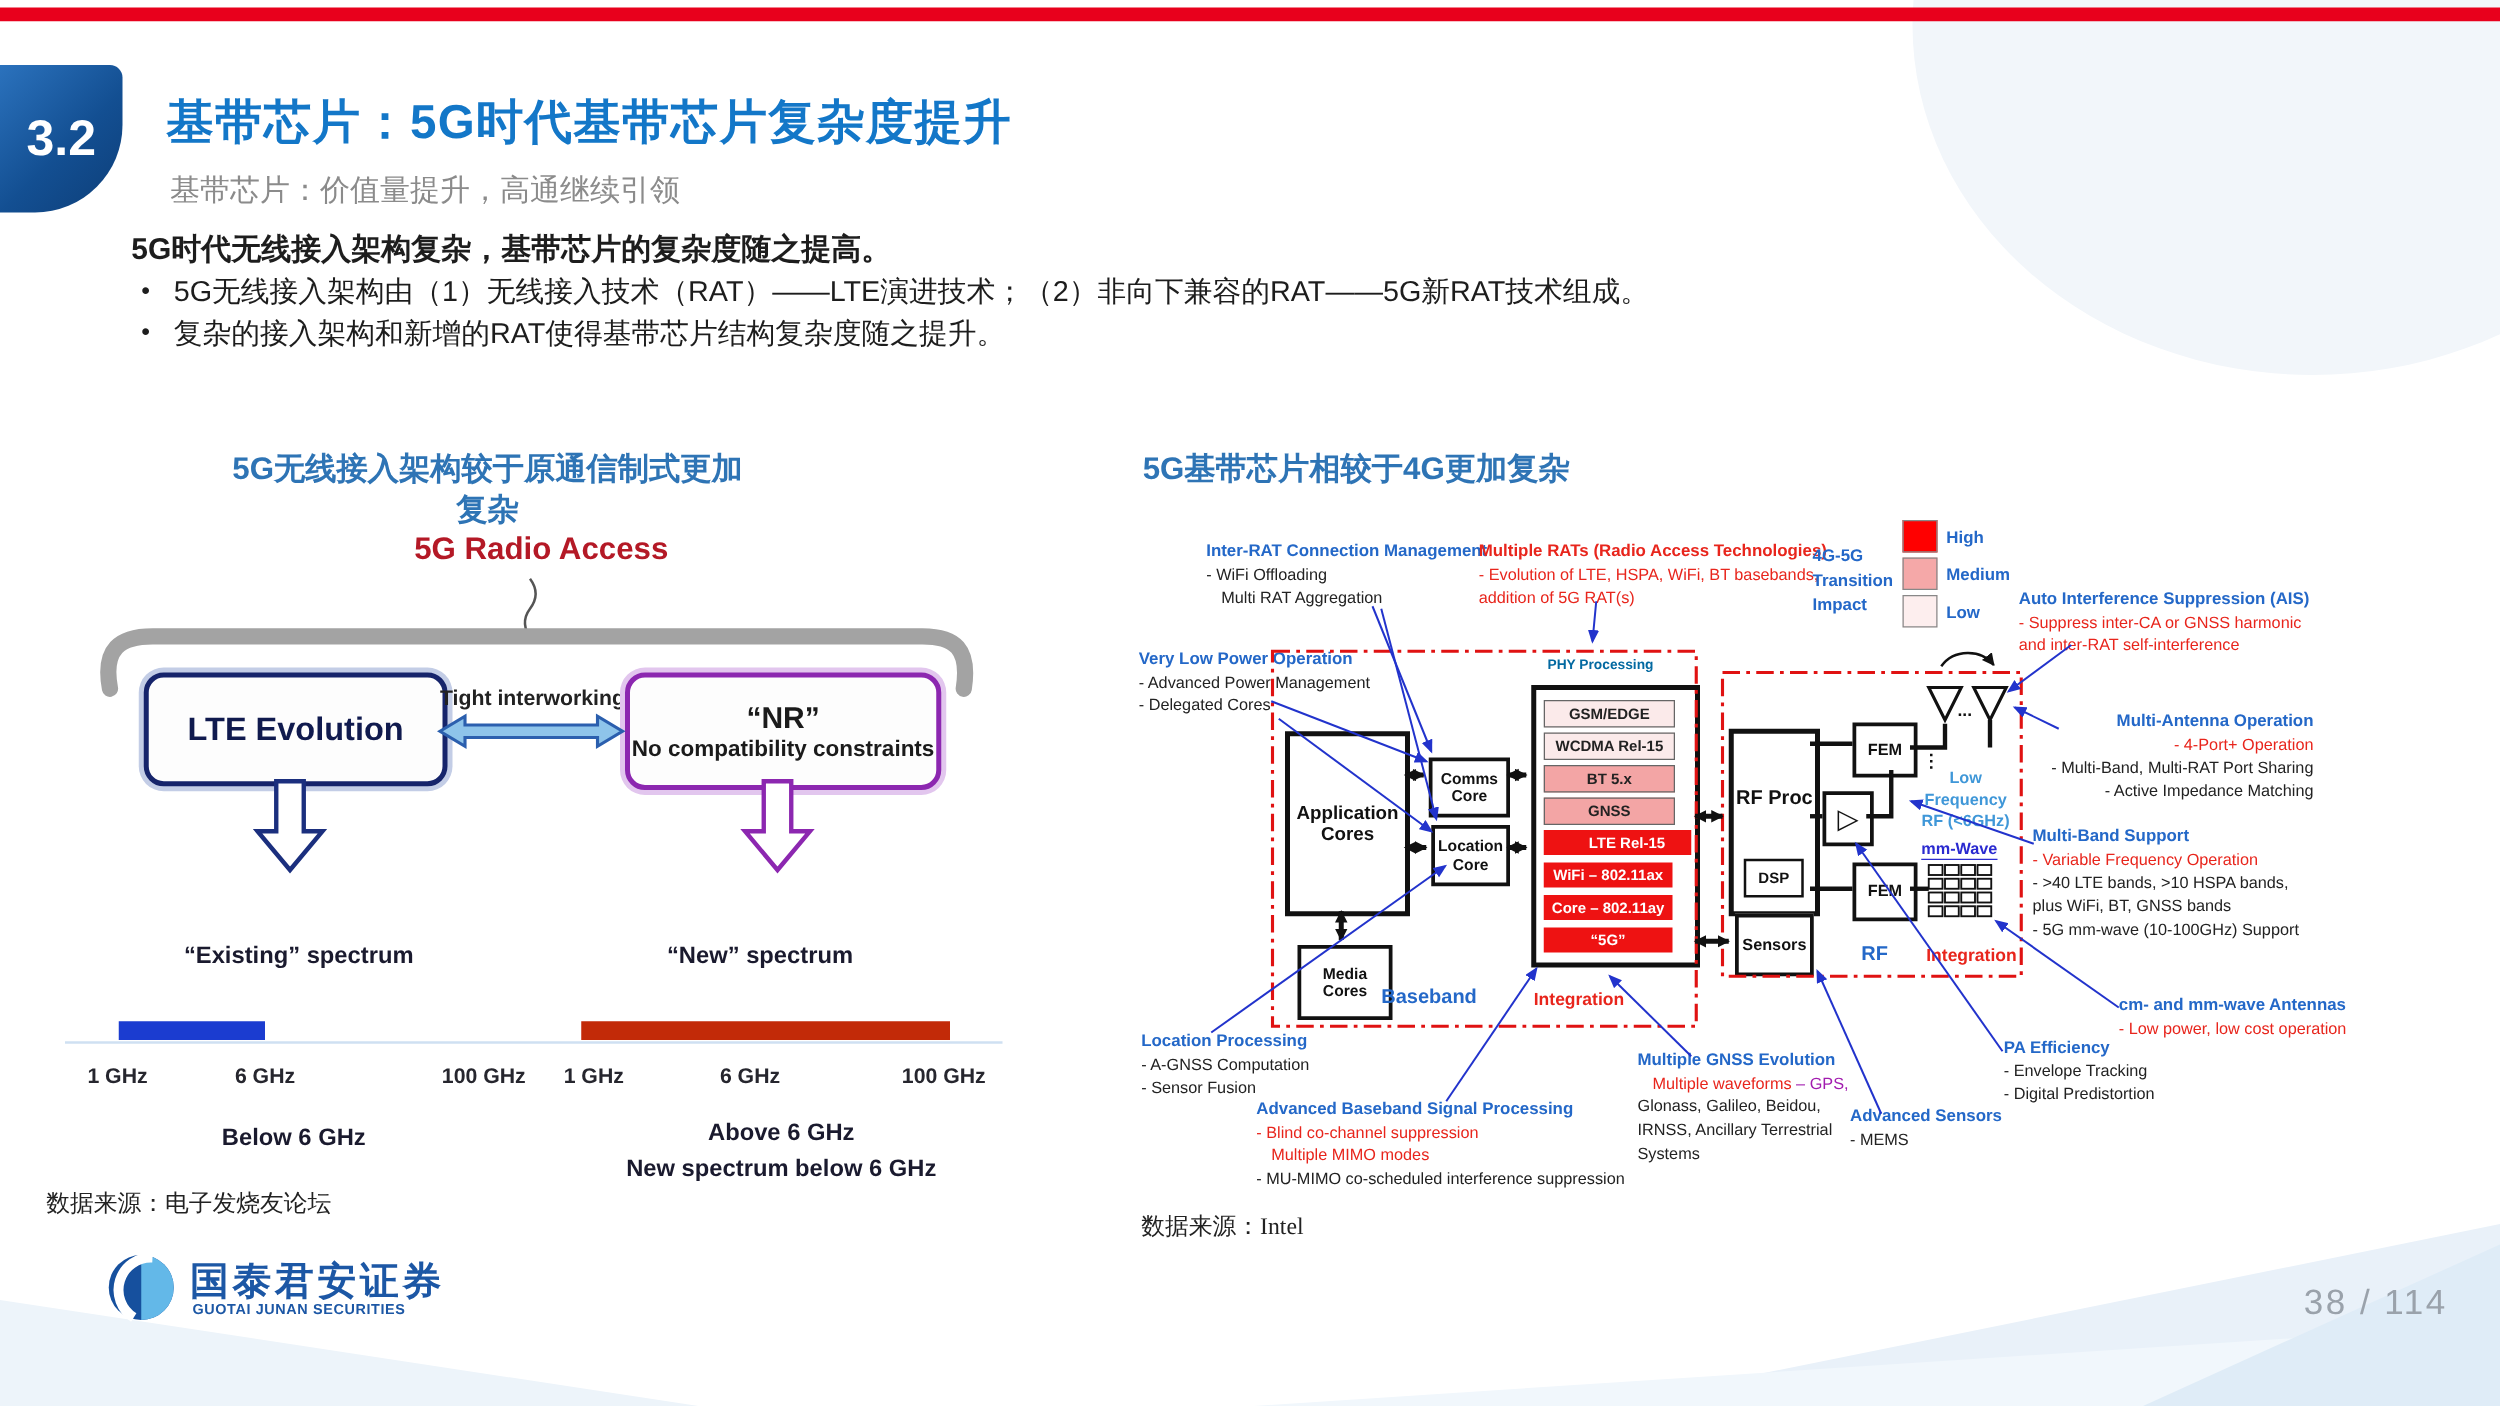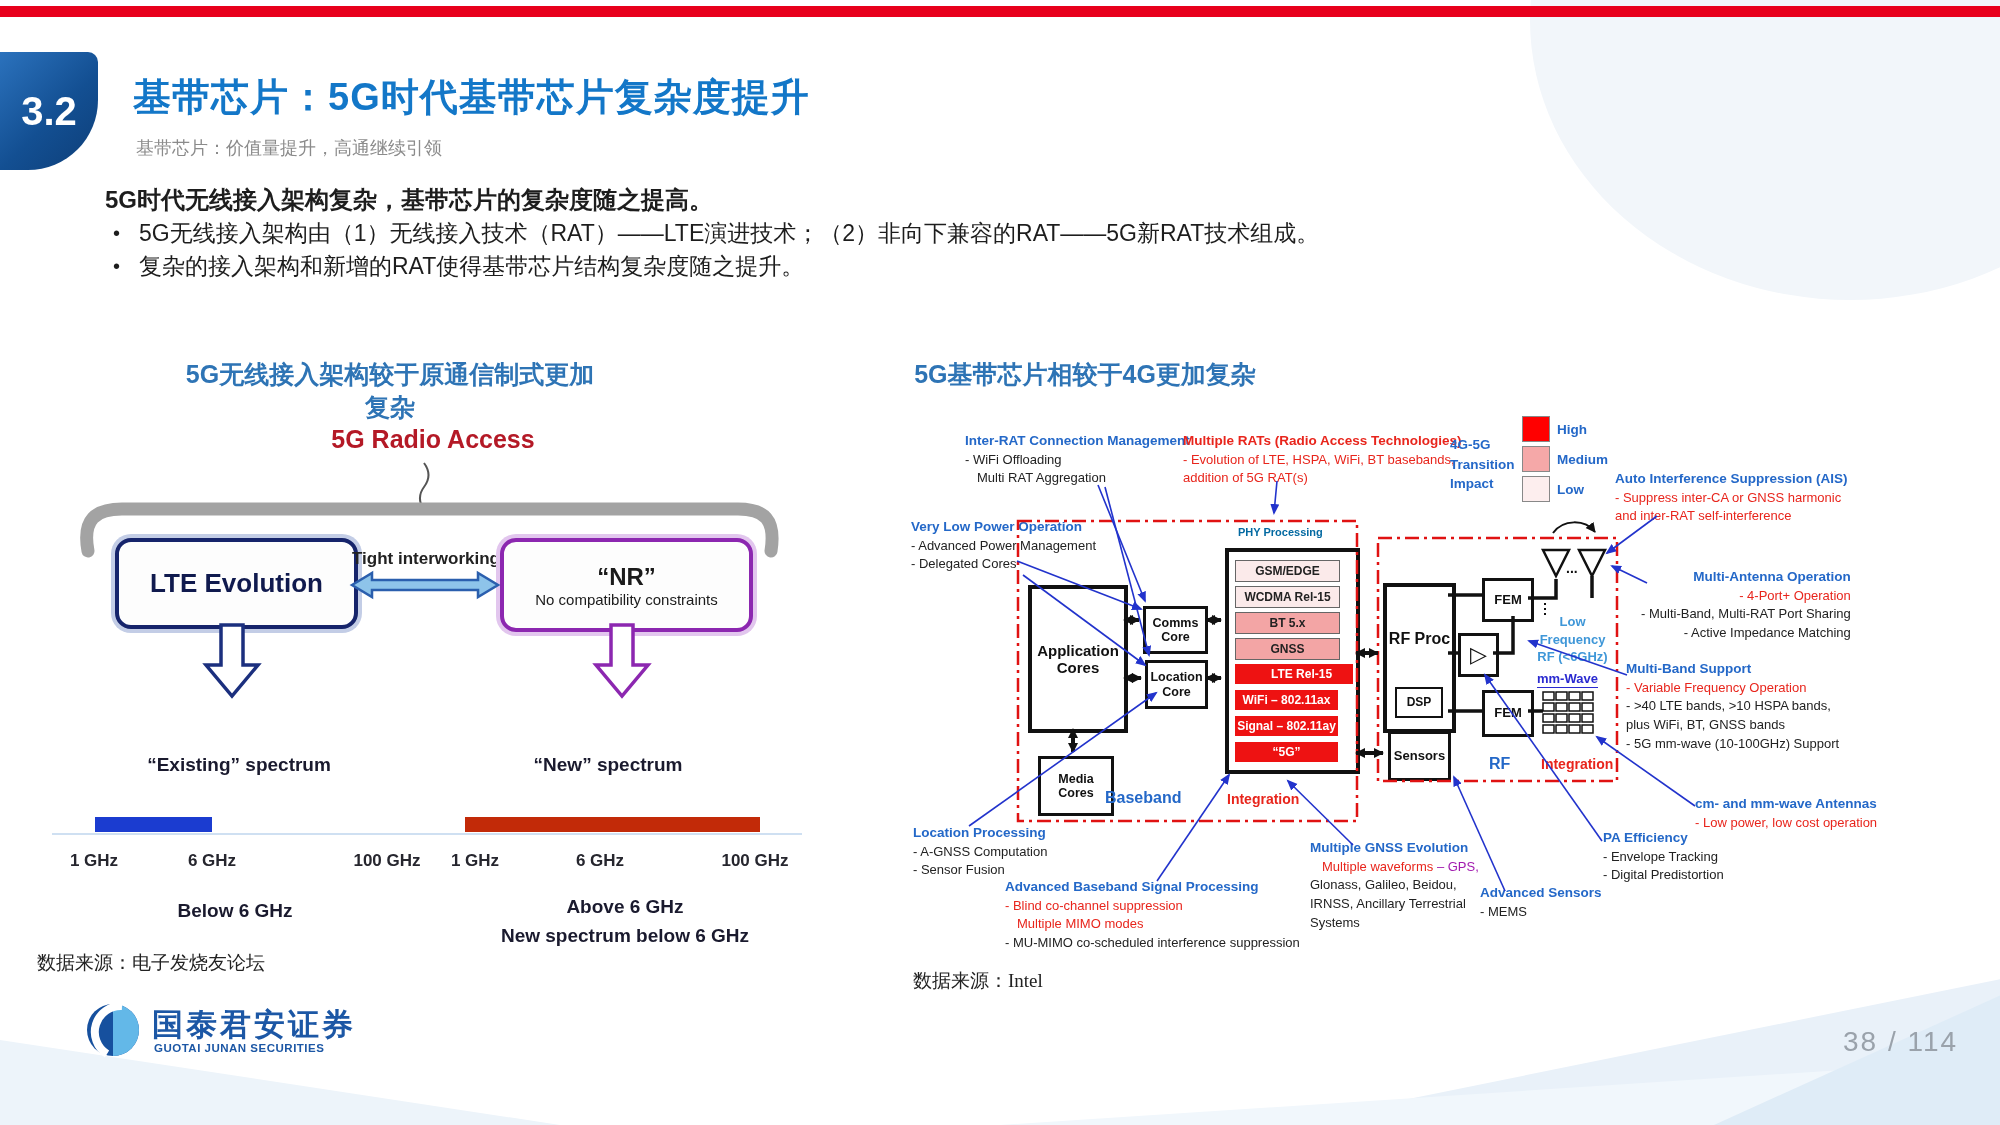--- a/index.html
+++ b/index.html
@@ -8,38 +8,38 @@
   .abs{position:absolute;}
   .deco{position:absolute;z-index:0;}
   .panel{position:absolute;background:#ffffff;z-index:1;}
   
   #topbar{position:absolute;left:0;top:6px;width:2000px;height:11px;background:#e8001c;z-index:2;}
   #sec-box{position:absolute;left:0;top:52px;width:98px;height:118px;z-index:2;
            background:linear-gradient(135deg,#2b72bd 0%,#134f92 55%,#0d3e78 100%);
            border-radius:0 10px 70px 0;display:flex;align-items:center;justify-content:center;}
   #sec-box span{color:#fff;font-size:40px;font-weight:bold;}
   #page-title{position:absolute;left:133px;top:72px;font-size:38px;font-weight:bold;color:#1377c8;z-index:2;letter-spacing:1px;}
-  #page-subtitle{position:absolute;left:136px;top:136px;font-size:18px;color:#8b8b8b;z-index:2;font-family:Liberation Serif, serif;}
+  #page-subtitle{position:absolute;left:136px;top:136px;font-size:24px;color:#8b8b8b;z-index:2;font-family:Liberation Serif, serif;}
   
   #intro{position:absolute;left:105px;top:183px;width:1500px;z-index:2;}
   #intro .lead{font-size:24px;font-weight:bold;line-height:34px;}
   #intro .bullet{font-size:23px;line-height:33px;padding-left:34px;position:relative;}
   #intro .bullet::before{content:"•";position:absolute;left:8px;top:0;font-size:20px;}
   
   .sect-title{position:absolute;font-size:25px;font-weight:bold;color:#2e74b5;text-align:center;z-index:2;}
   
   .fig-text{position:absolute;text-align:center;transform:translateX(-50%);white-space:nowrap;}
   #lte-box{position:absolute;left:73px;top:125px;width:235px;height:83px;background:#fdfdfd;
            border:4px solid #16246b;border-radius:16px;box-shadow:0 0 0 4px #c3cde6;
            display:flex;align-items:center;justify-content:center;font-size:26px;font-weight:bold;color:#101a4e;}
   #nr-box{position:absolute;left:458px;top:125px;width:245px;height:86px;background:#fdfdfd;
           border:4px solid #8c27b0;border-radius:16px;box-shadow:0 0 0 4px #e2c6ee;
           display:flex;flex-direction:column;align-items:center;justify-content:center;color:#1b1b1b;}
   #nr-box .nr-t{font-size:24px;font-weight:bold;}
-  #nr-box .nr-s{font-size:15px;font-weight:normal;}
+  #nr-box .nr-s{font-size:18px;font-weight:bold;}
   .spec-bar{position:absolute;height:15px;z-index:2;}
   .tick{position:absolute;transform:translateX(-50%);font-size:17px;font-weight:bold;color:#26262e;white-space:nowrap;}
   
   .bx{position:absolute;background:#fff;border:3px solid #111;display:flex;align-items:center;justify-content:center;
       text-align:center;font-weight:bold;color:#111;z-index:3;line-height:1.15;}
   .ann{position:absolute;font-size:13px;line-height:1.45;z-index:4;white-space:nowrap;}
   .ann-title{font-weight:bold;color:#2468c8;font-size:13.5px;}
   .ann-line.k{color:#222;}
   .ann-line.r{color:#e8251c;}
   .ann-line .k2{color:#a21caf;}
@@ -224,21 +224,21 @@
       </div>
 
     <div class="abs" style="left:333px;top:113px;font-size:11px;font-weight:bold;color:#0369a1;z-index:4;">PHY Processing</div>
     <div id="phy-stack">
         <div class="phy-item low" style="top: 8px;">GSM/EDGE</div>
         <div class="phy-item low" style="top: 34px;">WCDMA Rel-15</div>
         <div class="phy-item med" style="top: 60px;">BT 5.x</div>
         <div class="phy-item med" style="top: 86px;">GNSS</div>
         <div class="phy-item high" style="top: 112px; padding-left: 15px;">LTE Rel-15</div>
         <div class="phy-item high" style="top: 138px;">WiFi – 802.11ax</div>
-        <div class="phy-item high" style="top: 164px;">Signal – 802.11ay</div>
+        <div class="phy-item high" style="top: 164px;">Core – 802.11ay</div>
         <div class="phy-item high" style="top: 190px;">“5G”</div>
       </div>
 
     <div class="bx" style="left:123px;top:172px;width:92px;height:140px;font-size:15px;border-width:4px;">
         <span>Application Cores</span>
       </div>
     <div class="bx" style="left:238px;top:193px;width:59px;height:42px;font-size:12.5px;">
         <span>Comms Core</span>
       </div>
     <div class="bx" style="left:240px;top:247px;width:57px;height:43px;font-size:12.5px;">

